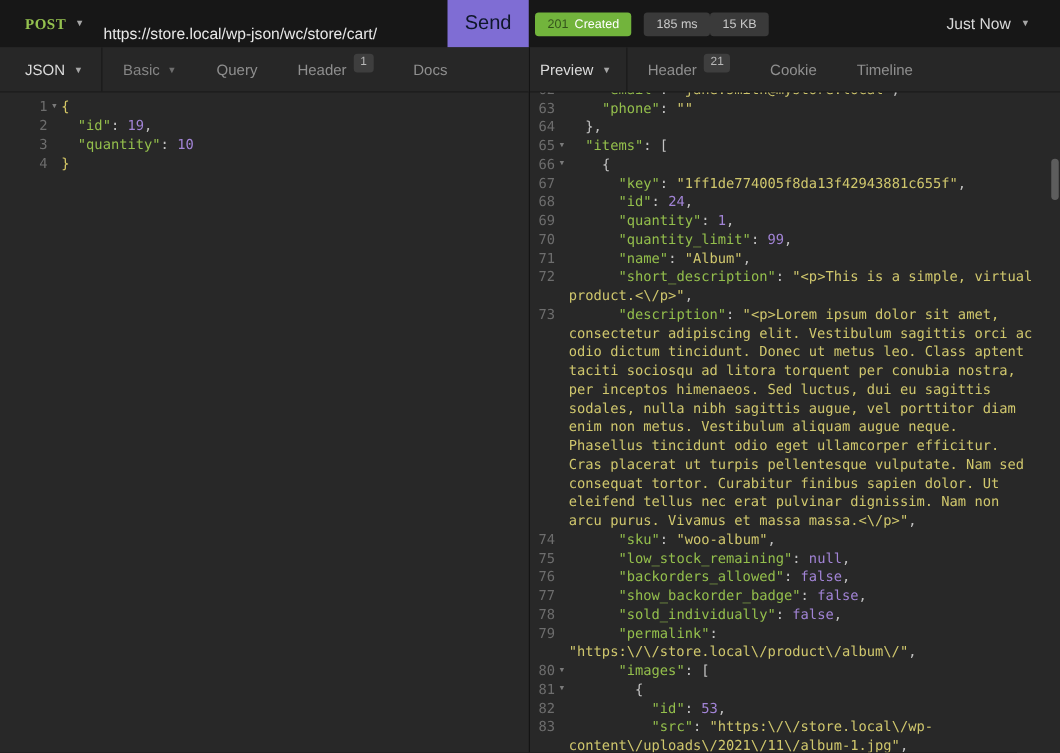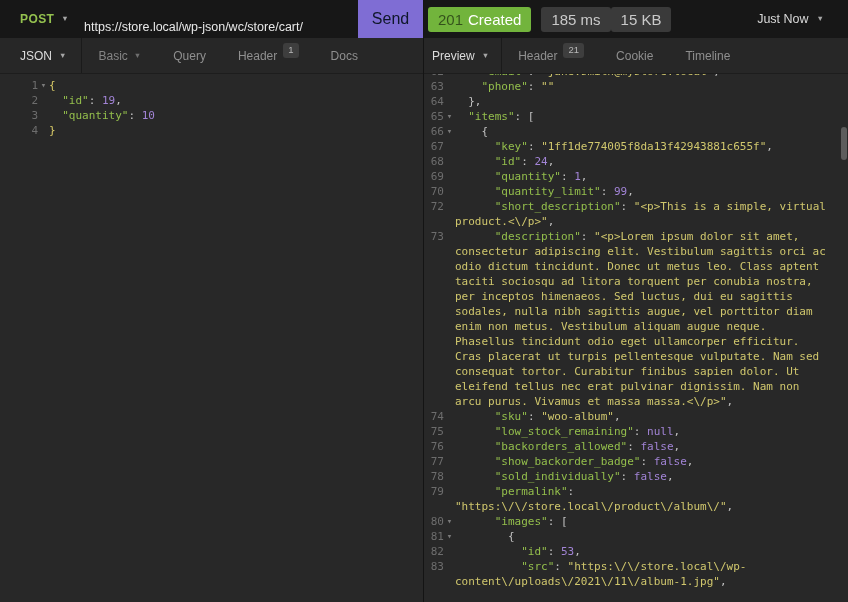--- a/index.html
+++ b/index.html
@@ -9,27 +9,27 @@
   }
   *{box-sizing:border-box}
   html,body{margin:0;padding:0;background:#111}
   body{width:848px;height:602px;overflow:hidden;font-family:"Liberation Sans",sans-serif}
   .app{width:848px;height:602px;display:flex;flex-direction:column;background:var(--bg-panel)}
 
   
   .topbar{height:38px;flex:none;display:flex;background:var(--bg-top)}
   .tb-left{width:424px;flex:none;display:flex;align-items:stretch;border-right:1px solid var(--border)}
   .method-btn{display:flex;align-items:center;gap:7px;padding:0 13px 0 20px;color:var(--methodgreen);
-    font-size:12px;font-weight:700;letter-spacing:.4px;cursor:pointer;background:none;border:none;font-family:Liberation Sans, sans-serif}
+    font-size:12px;font-weight:700;letter-spacing:.4px;cursor:pointer;background:none;border:none;font-family:Liberation Serif, serif}
   .url-input{flex:1;min-width:0;background:transparent;border:none;outline:none;color:#e8e8e8;
     font-size:12.5px;font-family:"Liberation Sans",sans-serif;padding:16px 6px 0 2px}
   .send-btn{width:65px;flex:none;background:var(--purple);color:#0f172a;border:none;font-size:16px;
     font-family:inherit;cursor:pointer}
   .tb-right{flex:1;display:flex;align-items:center;padding:0 18px 0 4px}
-  .badge{display:inline-flex;align-items:center;border-radius:3px;font-size:15px;padding:4px 10px;white-space:nowrap}
+  .badge{display:inline-flex;align-items:center;border-radius:3px;font-size:10px;padding:4px 10px;white-space:nowrap}
   .badge.status{background:var(--statusgreen);margin-right:10px}
   .badge.status .code-num{color:rgba(0,0,0,.55);margin-right:5px}
   .badge.status .code-txt{color:#fff}
   .badge.plain{background:#3a3a3a;color:#c9c9c9;margin-right:0}
   .history-btn{margin-left:auto;display:flex;align-items:center;gap:8px;color:#d9d9d9;font-size:12.5px;
     background:none;border:none;font-family:inherit;cursor:pointer}
   .caret{font-size:7.5px;color:#a6a6a6;line-height:1}
   .caret.dim{color:#6e6e6e}
 
   
@@ -198,20 +198,25 @@
               <span class="ln">69</span>
               <span class="fold"></span>
               <div class="code"><span class="t-pun">      </span><span class="t-key">"quantity"</span><span class="t-pun">: </span><span class="t-num">1</span><span class="t-pun">,</span></div>
             </div>
             <div class="crow">
               <span class="ln">70</span>
               <span class="fold"></span>
               <div class="code"><span class="t-pun">      </span><span class="t-key">"quantity_limit"</span><span class="t-pun">: </span><span class="t-num">99</span><span class="t-pun">,</span></div>
             </div>
             <div class="crow">
+              <span class="ln">71</span>
+              <span class="fold"></span>
+              <div class="code"><span class="t-pun">      </span><span class="t-key">"name"</span><span class="t-pun">: </span><span class="t-str">"Album"</span><span class="t-pun">,</span></div>
+            </div>
+            <div class="crow">
               <span class="ln">72</span>
               <span class="fold"></span>
               <div class="code"><span class="t-pun">      </span><span class="t-key">"short_description"</span><span class="t-pun">: </span><span class="t-str">"&lt;p&gt;This is a simple, virtual product.&lt;\/p&gt;"</span><span class="t-pun">,</span></div>
             </div>
             <div class="crow">
               <span class="ln">73</span>
               <span class="fold"></span>
               <div class="code"><span class="t-pun">      </span><span class="t-key">"description"</span><span class="t-pun">: </span><span class="t-str">"&lt;p&gt;Lorem ipsum dolor sit amet, consectetur adipiscing elit. Vestibulum sagittis orci ac odio dictum tincidunt. Donec ut metus leo. Class aptent taciti sociosqu ad litora torquent per conubia nostra, per inceptos himenaeos. Sed luctus, dui eu sagittis sodales, nulla nibh sagittis augue, vel porttitor diam enim non metus. Vestibulum aliquam augue neque. Phasellus tincidunt odio eget ullamcorper efficitur. Cras placerat ut turpis pellentesque vulputate. Nam sed consequat tortor. Curabitur finibus sapien dolor. Ut eleifend tellus nec erat pulvinar dignissim. Nam non arcu purus. Vivamus et massa massa.&lt;\/p&gt;"</span><span class="t-pun">,</span></div>
             </div>
             <div class="crow">

